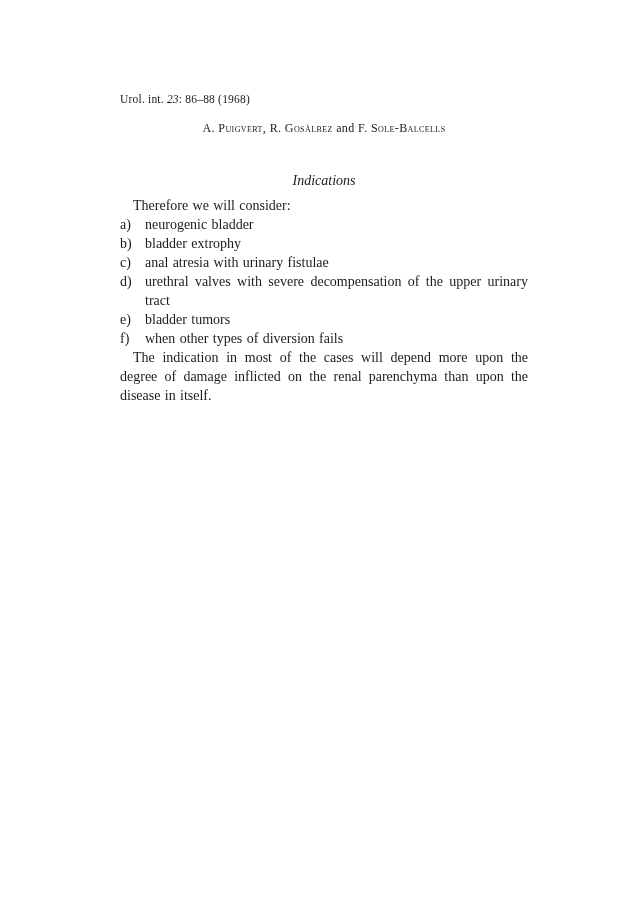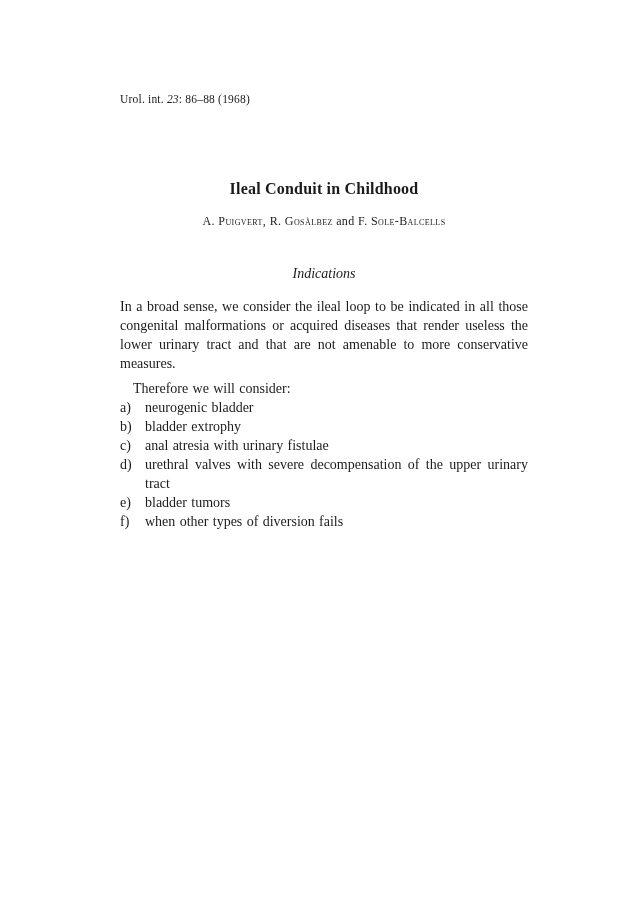--- a/index.html
+++ b/index.html
@@ -107,31 +107,29 @@
   }
 </style>
 </head>
 <body>
 
 <div class="page">
   <div class="column">
 
     <div class="journal-ref"><span>Urol. int. </span><span class="vol">23</span><span>: 86–88 (1968)</span></div>
 
-    <div class="article-title">Ileal Conduit in Childhood</div>
 
 
     <div class="authors"><span class="sc">A. Puigvert</span><span>, </span><span class="sc">R. Gosàlbez</span><span> and </span><span class="sc">F. Sole-Balcells</span></div>
 
     <div class="body-text">
 
 
       <p class="section-heading">Indications</p>
 
-      <p class="lead-paragraph">In a broad sense, we consider the ileal loop to be indicated in all those congenital malformations or acquired diseases that render useless the lower urinary tract and that are not amenable to more conservative measures.</p>
 
       <p class="list-intro">Therefore we will consider:</p>
 
       <div class="indications-list">
         <div class="list-item">
           <span class="li-label">a)</span>
           <span class="li-text">neurogenic bladder</span>
         </div>
         <div class="list-item">
           <span class="li-label">b)</span>
@@ -148,16 +146,17 @@
         <div class="list-item">
           <span class="li-label">e)</span>
           <span class="li-text">bladder tumors</span>
         </div>
         <div class="list-item">
           <span class="li-label">f)</span>
           <span class="li-text">when other types of diversion fails</span>
         </div>
       </div>
 
+      <p class="indent">The indication in most of the cases will depend more upon the degree of damage inflicted on the renal parenchyma than upon the disease in itself.</p>
 
     </div>
   </div>
 </div>
 
 </body></html>

